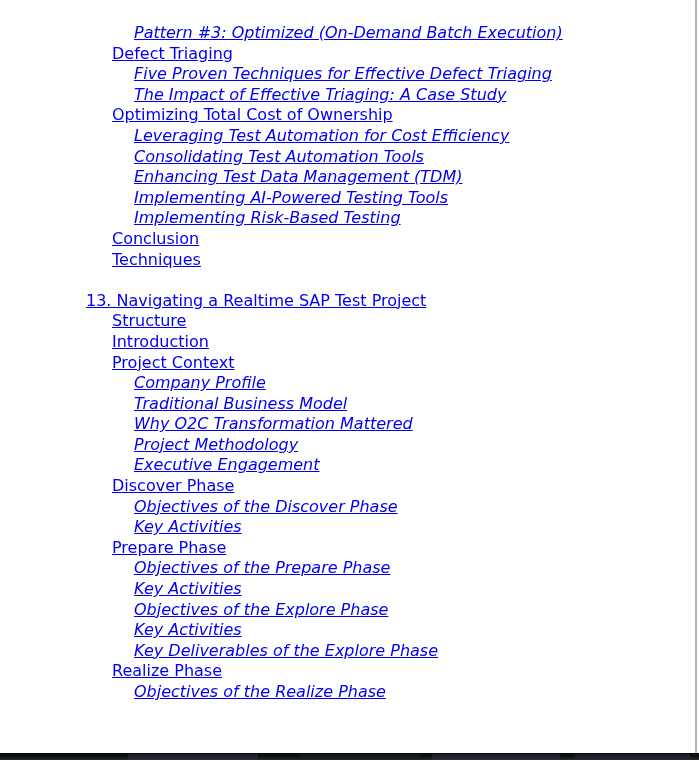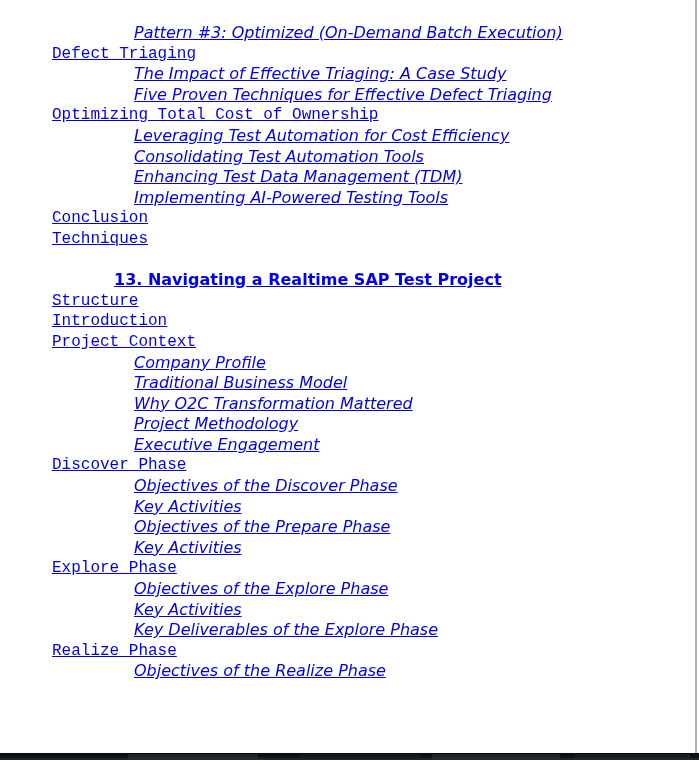--- a/index.html
+++ b/index.html
@@ -19,28 +19,28 @@
     background: #ffffff;
     overflow: hidden;
   }
   .toc {
     padding-top: 23px;
     font-size: 16px;
     line-height: 20.6px;
   }
   .toc-row { white-space: nowrap; }
   .toc-row.lvl0 { margin-left: 86px;  margin-top: 20.6px; }
-  .toc-row.lvl1 { margin-left: 52px; font-family: Liberation Mono, monospace; }
+  .toc-row.lvl1 { margin-left: 112px; }
   .toc-row.lvl2 { margin-left: 134px; }
   .toc-link {
     color: var(--link-color, #0000ee);
     text-decoration: underline;
     cursor: pointer;
   }
-  .lvl0 .toc-link { font-weight: bold; margin-left: 28px; }
+  .lvl0 .toc-link { font-weight: normal; }
   .lvl2 .toc-link { font-style: italic; }
   .right-line {
     position: absolute;
     top: 0;
     left: 695px;
     width: 2px;
     height: 753px;
     background: #b2b2b2;
   }
   .taskbar {
@@ -63,44 +63,45 @@
   .taskbar .p3 { left: 432px; width: 128px; background: #2b3138; }
   .taskbar .p4 { left: 575px; width: 115px; background: #232930; }
 </style>
 </head>
 <body>
 
 <div class="page">
   <nav class="toc" id="toc">
       <div class="toc-row lvl2"><a class="toc-link">Pattern #3: Optimized (On-Demand Batch Execution)</a></div>
       <div class="toc-row lvl1"><a class="toc-link">Defect Triaging</a></div>
+      <div class="toc-row lvl2"><a class="toc-link">Five Proven Techniques for Effective Defect Triaging</a></div>
       <div class="toc-row lvl2"><a class="toc-link">The Impact of Effective Triaging: A Case Study</a></div>
-      <div class="toc-row lvl2"><a class="toc-link">Five Proven Techniques for Effective Defect Triaging</a></div>
       <div class="toc-row lvl1"><a class="toc-link">Optimizing Total Cost of Ownership</a></div>
       <div class="toc-row lvl2"><a class="toc-link">Leveraging Test Automation for Cost Efficiency</a></div>
       <div class="toc-row lvl2"><a class="toc-link">Consolidating Test Automation Tools</a></div>
       <div class="toc-row lvl2"><a class="toc-link">Enhancing Test Data Management (TDM)</a></div>
       <div class="toc-row lvl2"><a class="toc-link">Implementing AI-Powered Testing Tools</a></div>
+      <div class="toc-row lvl2"><a class="toc-link">Implementing Risk-Based Testing</a></div>
       <div class="toc-row lvl1"><a class="toc-link">Conclusion</a></div>
       <div class="toc-row lvl1"><a class="toc-link">Techniques</a></div>
       <div class="toc-row lvl0"><a class="toc-link">13. Navigating a Realtime SAP Test Project</a></div>
       <div class="toc-row lvl1"><a class="toc-link">Structure</a></div>
       <div class="toc-row lvl1"><a class="toc-link">Introduction</a></div>
       <div class="toc-row lvl1"><a class="toc-link">Project Context</a></div>
       <div class="toc-row lvl2"><a class="toc-link">Company Profile</a></div>
       <div class="toc-row lvl2"><a class="toc-link">Traditional Business Model</a></div>
       <div class="toc-row lvl2"><a class="toc-link">Why O2C Transformation Mattered</a></div>
       <div class="toc-row lvl2"><a class="toc-link">Project Methodology</a></div>
       <div class="toc-row lvl2"><a class="toc-link">Executive Engagement</a></div>
       <div class="toc-row lvl1"><a class="toc-link">Discover Phase</a></div>
       <div class="toc-row lvl2"><a class="toc-link">Objectives of the Discover Phase</a></div>
       <div class="toc-row lvl2"><a class="toc-link">Key Activities</a></div>
+      <div class="toc-row lvl1"><a class="toc-link">Prepare Phase</a></div>
       <div class="toc-row lvl2"><a class="toc-link">Objectives of the Prepare Phase</a></div>
       <div class="toc-row lvl2"><a class="toc-link">Key Activities</a></div>
-      <div class="toc-row lvl1"><a class="toc-link">Explore Phase</a></div>
       <div class="toc-row lvl2"><a class="toc-link">Objectives of the Explore Phase</a></div>
       <div class="toc-row lvl2"><a class="toc-link">Key Activities</a></div>
       <div class="toc-row lvl2"><a class="toc-link">Key Deliverables of the Explore Phase</a></div>
       <div class="toc-row lvl1"><a class="toc-link">Realize Phase</a></div>
       <div class="toc-row lvl2"><a class="toc-link">Objectives of the Realize Phase</a></div>
     </nav>
 </div>
 
 <div class="right-line"></div>
 

